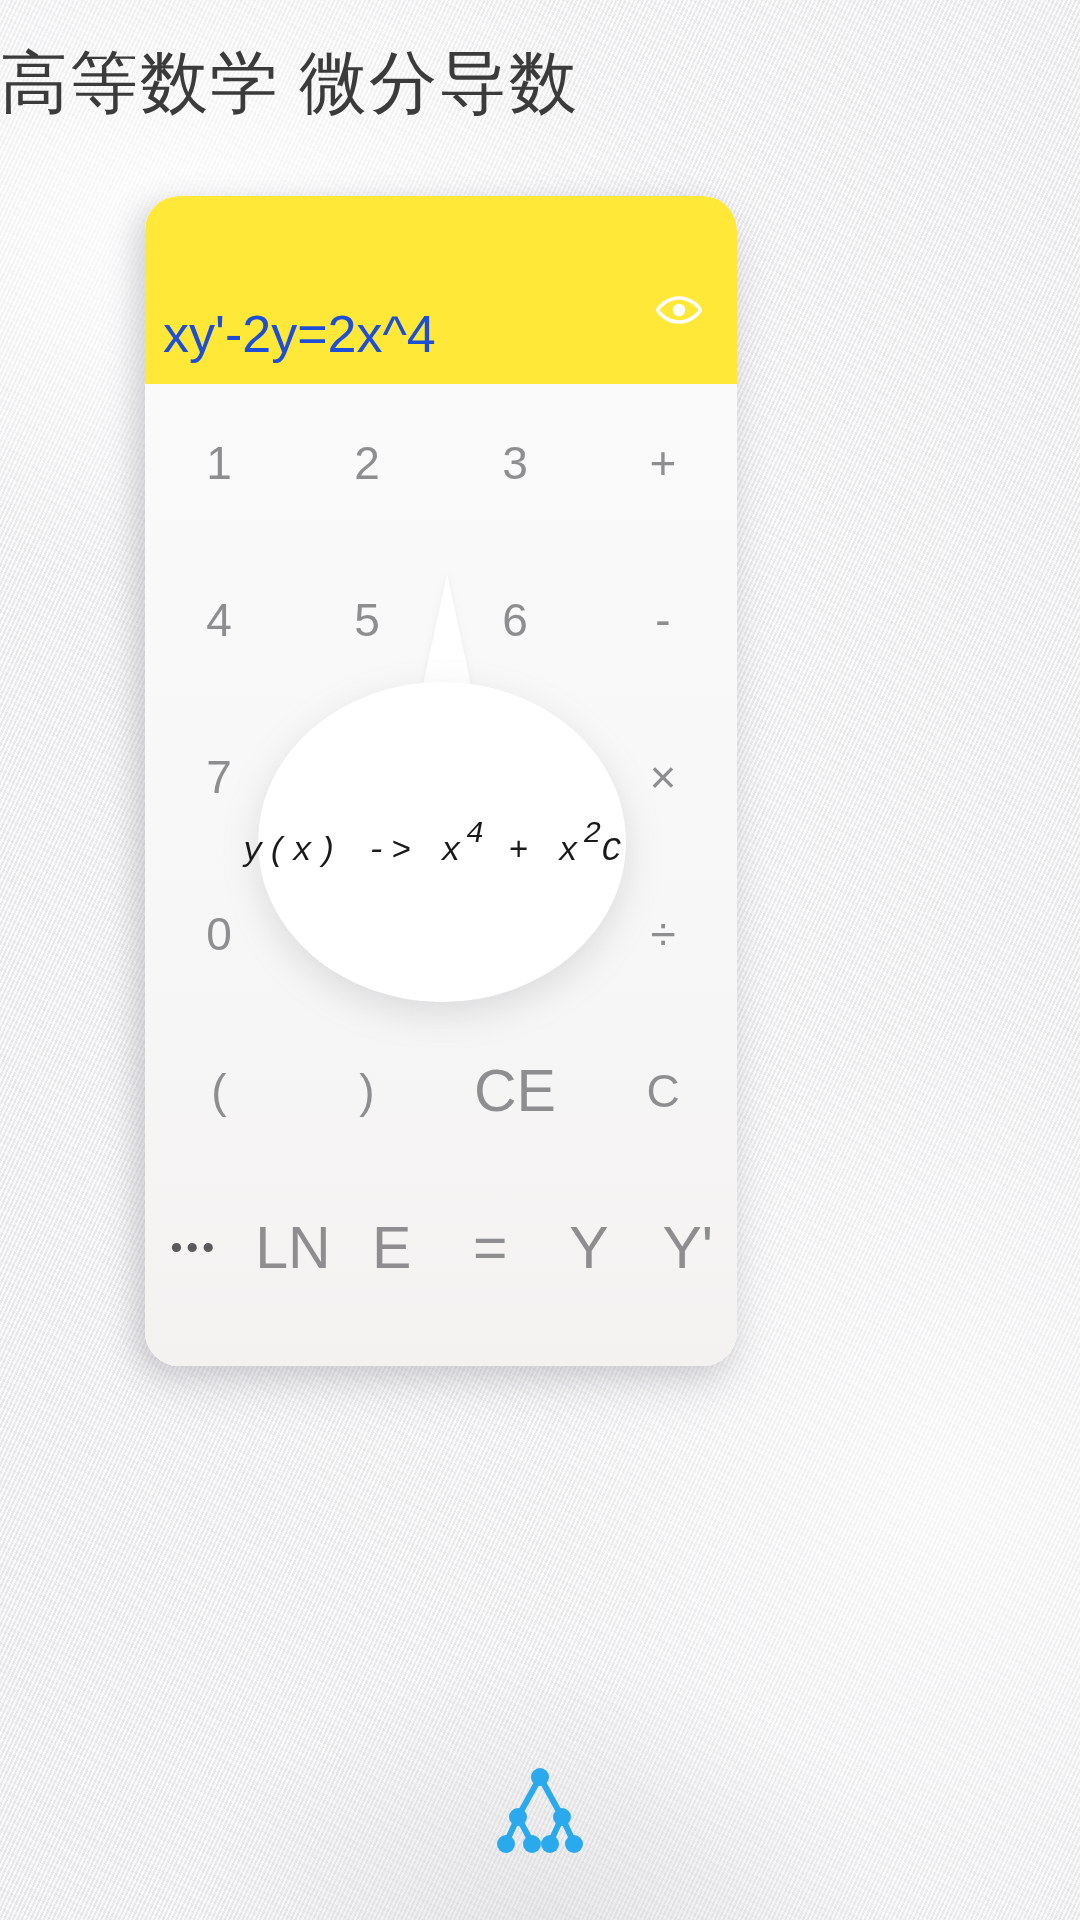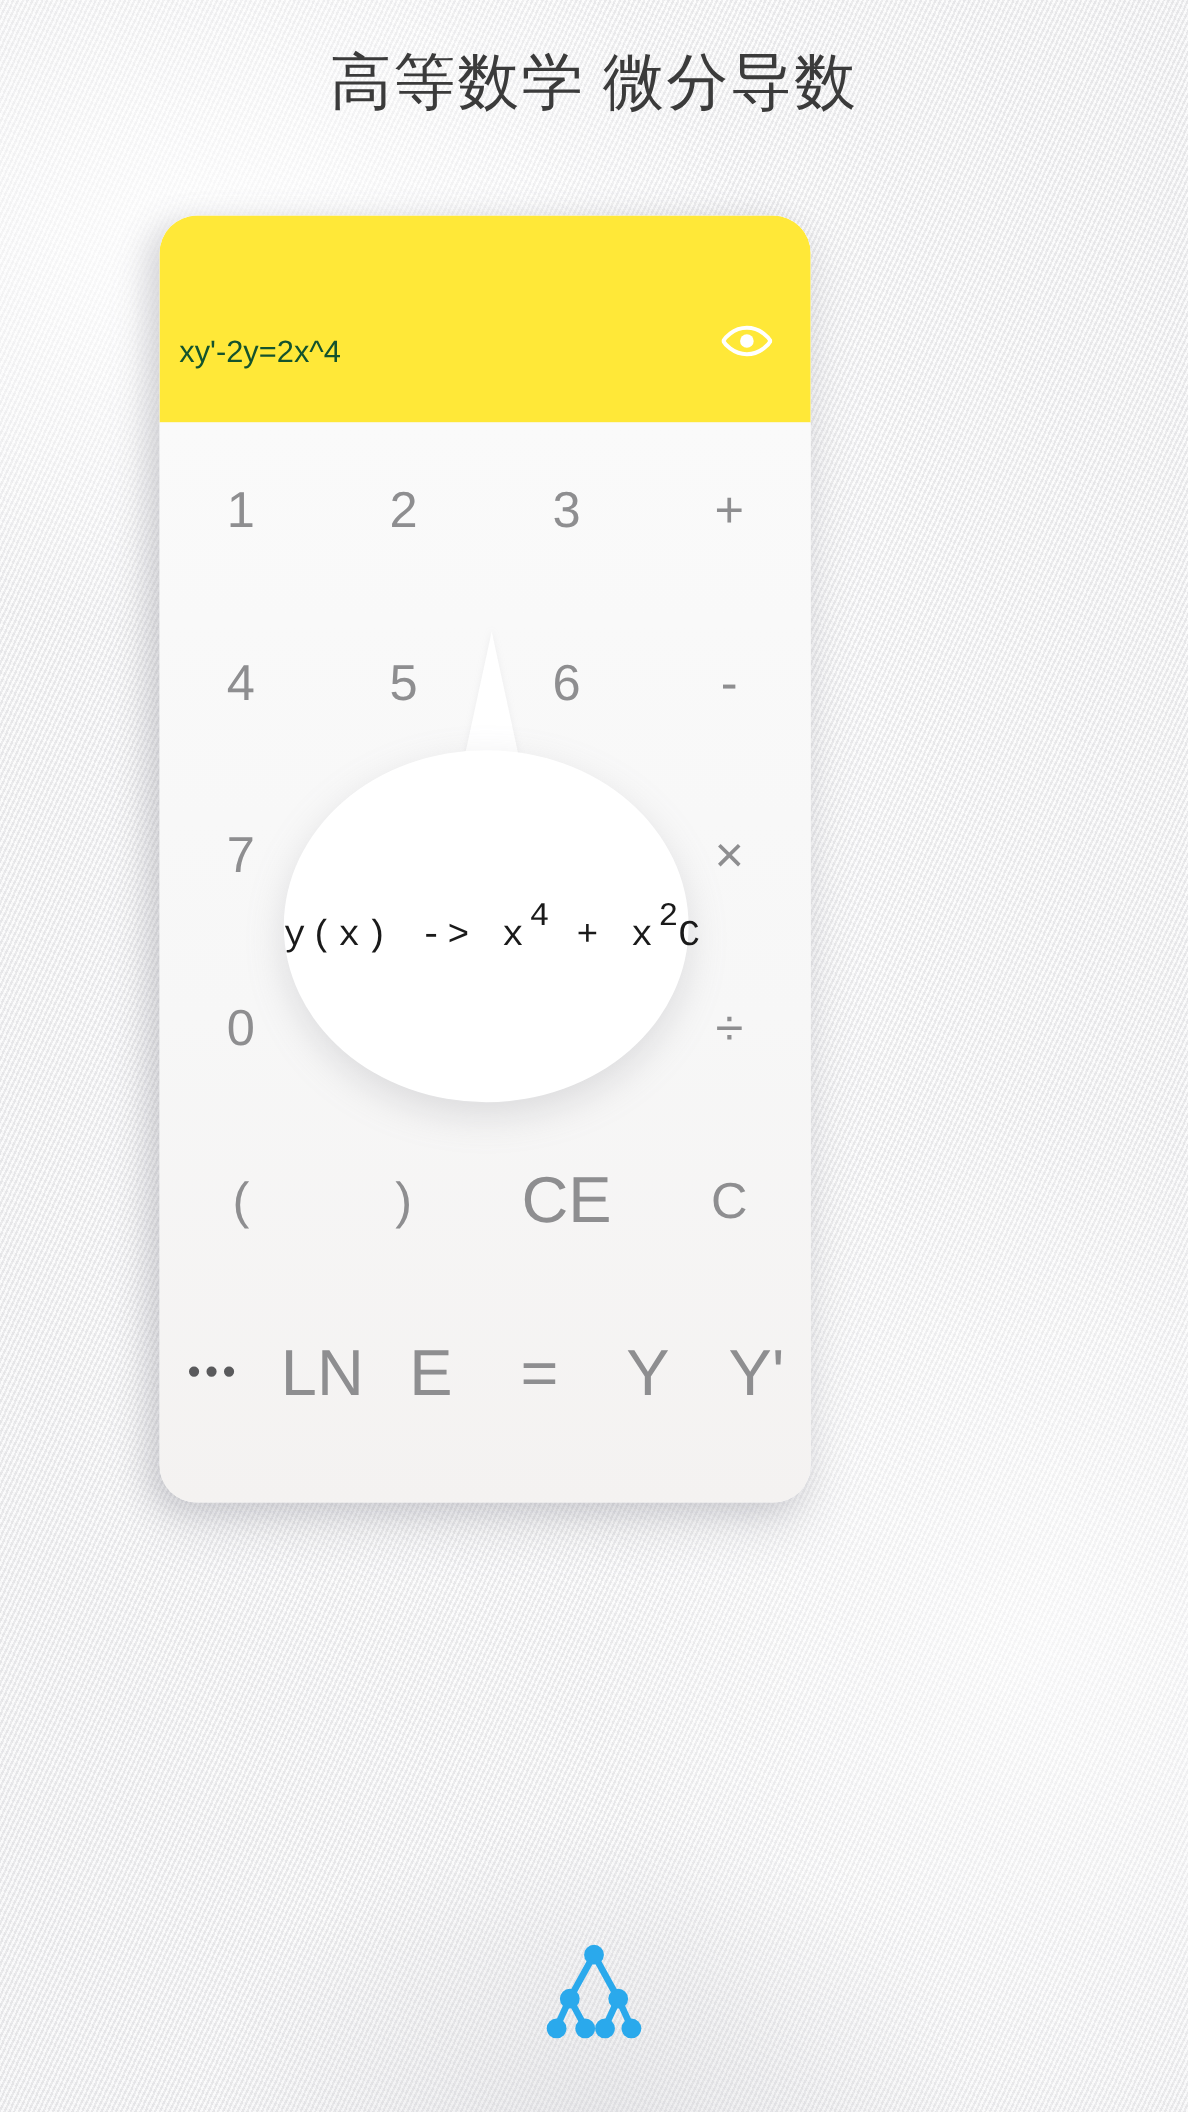--- a/index.html
+++ b/index.html
@@ -23,23 +23,23 @@
     background:
       radial-gradient(ellipse 700px 500px at 18% 12%, rgba(255,255,255,0.85), rgba(255,255,255,0) 70%),
       radial-gradient(ellipse 600px 700px at 88% 78%, rgba(255,255,255,0.6), rgba(255,255,255,0) 70%),
       radial-gradient(ellipse 500px 380px at 50% 100%, rgba(205,205,210,0.35), rgba(255,255,255,0) 70%);
   }
 
   
   #page-title{
     position:absolute;
     top:44px; left:0; width:1080px;
-    text-align:center;
+    text-align:left;
     font-family:"Liberation Serif","DejaVu Serif",serif;
-    font-size:56px;
+    font-size:68px;
     line-height:1.15;
     color:#3b3b3b;
     letter-spacing:2px;
     white-space:pre;
   }
 
   
   #phone-card{
     position:absolute;
     left:145px; top:196px;
@@ -56,22 +56,22 @@
   #app-header{
     position:absolute; left:0; top:0;
     width:592px; height:188px;
     background:#ffe838;
     border-radius:34px 34px 0 0;
   }
   #formula-input{
     position:absolute;
     left:18px; top:108px;
     width:470px;
-    font-size:28px;
-    color:#14532d;
+    font-size:52px;
+    color:#1d4ed8;
     letter-spacing:0px;
     white-space:nowrap;
   }
   #eye-toggle{
     position:absolute;
     right:32px; top:92px;
     width:52px; height:44px;
     display:flex; align-items:center; justify-content:center;
   }
 
@@ -101,21 +101,21 @@
   .key.dots { font-size:34px; letter-spacing:4px; color:#5a5a5c; }
 
   
   #result-bubble{
     position:absolute;
     left:113px; top:298px;
     width:368px; height:320px;
     border-radius:50%;
     background:#ffffff;
     box-shadow:0 12px 34px rgba(150,150,158,0.28);
-    display:flex; align-items:center; justify-content:flex-start;
+    display:flex; align-items:center; justify-content:flex-end;font-style:italic;
   }
   #bubble-tail{
     position:absolute;
     left:276px; top:190px;
     width:0; height:0;
     border-left:26px solid transparent;
     border-right:26px solid transparent;
     border-bottom:120px solid #ffffff;
     filter:drop-shadow(0 -2px 3px rgba(150,150,158,0.10));
   }

